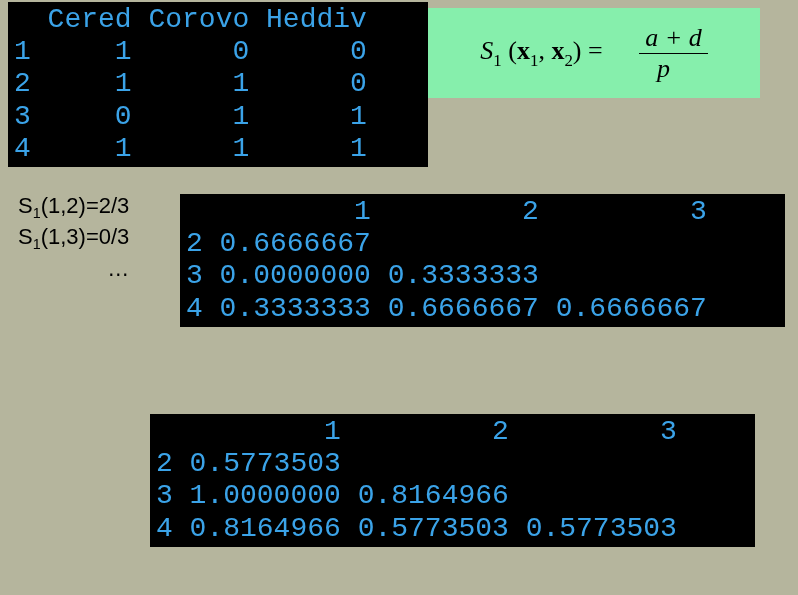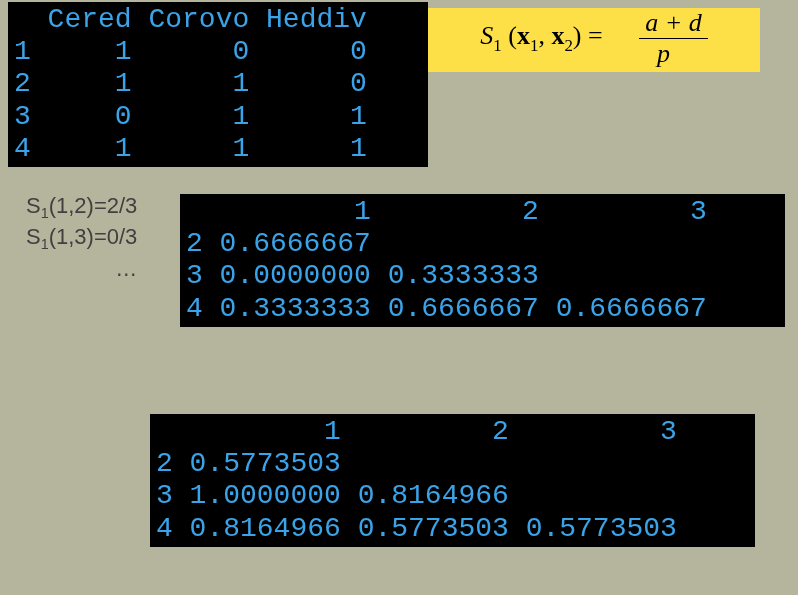--- a/index.html
+++ b/index.html
@@ -24,24 +24,24 @@
       top: 2px;
       left: 8px;
       width: 420px;
       padding: 2px 6px;
     }
     .formula-box {
       position: absolute;
       top: 8px;
       left: 428px;
       width: 332px;
-      height: 64px;
-      background: #fde047;
+      height: 90px;
+      background: #86efac;
       display: flex;
-      align-items: flex-start;
+      align-items: center;
       justify-content: center;
       font-family: 'Times New Roman', serif;
       font-size: 26px;
       color: #000;
     }
     .formula-box .frac {
       display: inline-flex;
       flex-direction: column;
       align-items: center;
       vertical-align: middle;
@@ -54,24 +54,24 @@
     }
     .formula-box .frac .den {
       padding: 0 6px;
     }
     .sub { font-size: 0.65em; vertical-align: sub; }
     .italic { font-style: italic; }
     .bold { font-weight: bold; }
     .notes {
       position: absolute;
       top: 192px;
-      left: 26px;
+      left: 18px;
       font-family: Arial, sans-serif;
       font-size: 22px;
-      color: #404040;
+      color: #000000;
       line-height: 1.25;
       text-align: right;
     }
     .mid-table {
       top: 194px;
       left: 180px;
       width: 605px;
       padding: 2px 6px;
     }
     .bot-table {

